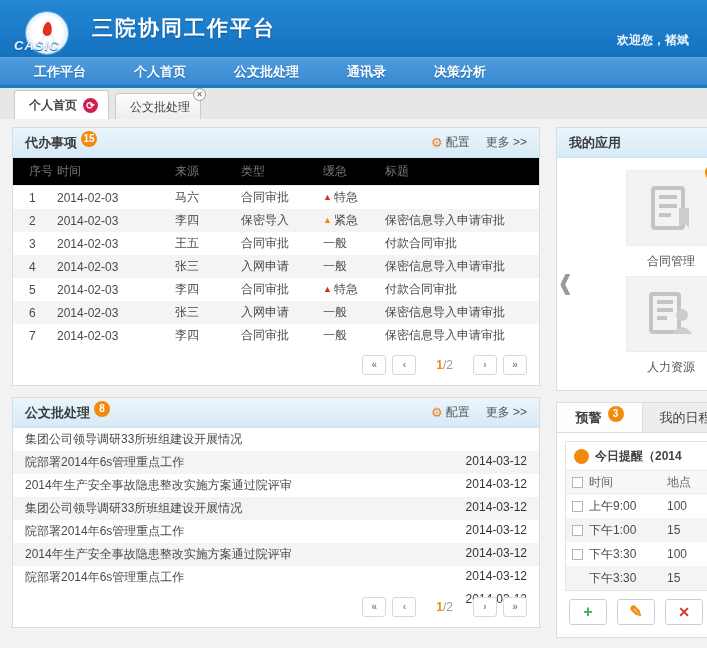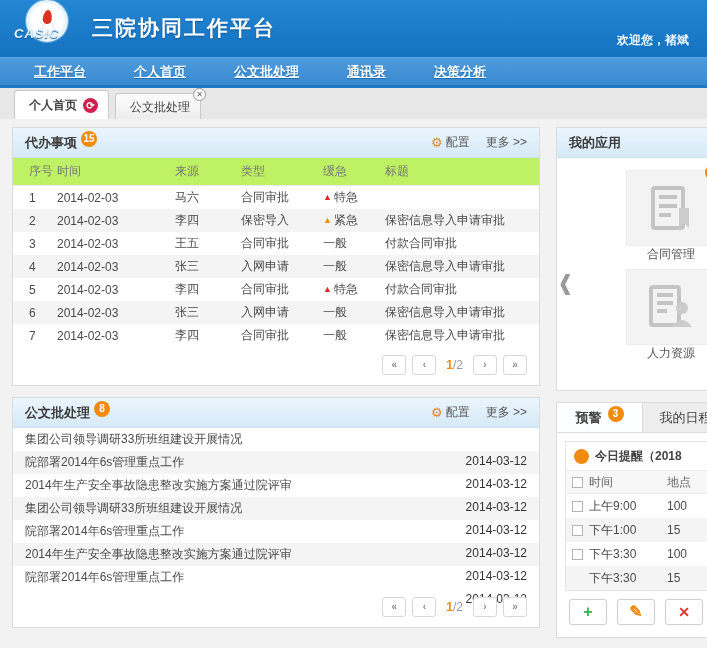--- a/index.html
+++ b/index.html
@@ -1,41 +1,41 @@
 <!DOCTYPE html>
 <html><head>
 <meta charset="utf-8">
 <style>
   * { margin:0; padding:0; box-sizing:border-box; }
   html,body { width:707px; height:648px; overflow:hidden; background:#f2f2f2;
     font-family:"Liberation Sans", sans-serif; }
 
   
   .hdr { height:57px; background:linear-gradient(#2387d4,#1572bf); position:relative; }
-  .logo { position:absolute; left:14px; top:0; width:64px; height:46px; }
+  .logo { position:absolute; left:14px; top:12px; width:64px; height:46px; }
   .logo-circle { position:absolute; left:12px; top:0; width:42px; height:42px; border-radius:50%;
     background:radial-gradient(circle at 50% 45%, #ffffff 55%, #cfe6f7 100%);
     border:3px solid #e8f3fb; box-shadow:0 0 0 1px #5ea8dd; }
   .logo-flame { position:absolute; left:29px; top:10px; width:9px; height:14px;
     background:#e03020; border-radius:50% 50% 50% 50%/ 65% 65% 35% 35%;
     transform:rotate(8deg); }
   .logo-peak { position:absolute; left:26px; top:18px; width:0; height:0;
     border-left:8px solid transparent; border-right:8px solid transparent; border-bottom:16px solid #ffffff;
     filter:drop-shadow(0 0 1px #9cc6e8); }
   .logo-text { position:absolute; left:0; top:26px; font-style:italic; font-weight:bold;
     font-size:13px; color:#eaf4fd; letter-spacing:1px; text-shadow:0 1px 1px #0d589c; }
   .hdr-title { position:absolute; left:92px; top:14px; color:#ffffff; font-size:21px;
     font-weight:bold; letter-spacing:2px; text-shadow:0 1px 2px #0d589c; }
   .hdr-welcome { position:absolute; right:18px; bottom:8px; color:#eaf4fd; font-size:12px; font-weight:bold; }
 
   
   .nav { height:28px; background:linear-gradient(#4e9bdd,#3a89d0); border-top:1px solid #5fa9e3;
     display:flex; align-items:center; padding:0 10px; }
   .nav-item { color:#ffffff; font-size:13px; font-weight:bold; padding:0 24px; height:28px;
-    line-height:28px; cursor:pointer; text-shadow:0 1px 1px #1a6cae; white-space:nowrap;text-decoration:underline; }
+    line-height:28px; cursor:pointer; text-shadow:0 1px 1px #1a6cae; white-space:nowrap; }
 
   
   .tabstrip { height:34px; background:#e7e7e7; border-top:3px solid #1b79c6;
     display:flex; align-items:flex-end; padding-left:14px; }
   .tab { height:26px; line-height:24px; padding:0 10px 0 14px; font-size:12px; color:#444;
     background:linear-gradient(#fdfdfd,#ededed); border:1px solid #c9c9c9; border-bottom:none;
     border-radius:4px 4px 0 0; margin-right:6px; position:relative; display:flex; align-items:center; gap:6px; }
   .tab.active { background:#ffffff; height:29px; line-height:27px; font-weight:bold; z-index:2; }
   .tab-refresh { display:inline-block; width:15px; height:15px; border-radius:50%; background:#cf1f4e;
     color:#ffffff; font-size:10px; line-height:15px; text-align:center; }
@@ -53,53 +53,53 @@
   .panel-title { font-size:13px; font-weight:bold; color:#3c3c3c; }
   .badge { display:inline-block; min-width:16px; height:16px; border-radius:9px; background:#f28a0e;
     color:#ffffff; font-size:10px; font-weight:bold; line-height:16px; text-align:center;
     padding:0 2px; margin-left:4px; position:relative; top:-4px; }
   .panel-hd .spacer { flex:1; }
   .hd-link { font-size:12px; color:#555; cursor:pointer; display:flex; align-items:center; gap:3px; }
   .hd-gear { color:#e8872a; font-size:13px; }
   .hd-more { font-size:12px; color:#555; margin-left:16px; cursor:pointer; }
 
   
-  .t-head { display:flex; height:28px; align-items:center; background:#bef264;
+  .t-head { display:flex; height:28px; align-items:center; background:#000000;
     border-bottom:1px solid #ececec; color:#777; font-size:12px; }
   .t-row { display:flex; height:23px; align-items:center; font-size:12px; color:#4a4a4a; cursor:pointer; }
   .t-row:nth-child(even) { background:#f4f4f4; }
   .c1{width:44px; padding-left:16px;} .c2{width:118px;} .c3{width:66px;} .c4{width:82px;}
   .c5{width:62px;} .c6{flex:1; white-space:nowrap; overflow:hidden;}
   .tri { font-size:9px; margin-right:2px; position:relative; top:-1px; }
   .tri.high { color:#e02a1c; } .tri.mid { color:#f28a0e; }
 
   .pager { display:flex; justify-content:flex-end; align-items:center; gap:6px;
     padding:8px 12px 10px; }
   .pg-btn { width:24px; height:20px; background:#ffffff; border:1px solid #d8d8d8; border-radius:3px;
     color:#8a8a8a; font-size:10px; font-weight:bold; text-align:center; line-height:18px; cursor:pointer; }
-  .pg-ind { font-size:12px; margin:0 4px; color:#999; }
+  .pg-ind { font-size:12px; margin:0 14px; color:#999; }
   .pg-ind .cur { color:#f28a0e; font-weight:bold; }
 
   
   .r-row { display:flex; height:23px; align-items:center; font-size:12px; color:#4a4a4a;
     padding:0 12px; cursor:pointer; }
   .r-row:nth-child(even) { background:#f4f4f4; }
   .r-title { flex:1; white-space:nowrap; overflow:hidden; }
   .r-date { width:76px; text-align:right; color:#333;margin-top:43px; }
 
   
   .apps-body { position:relative; height:232px; padding-top:12px; }
   .apps-chevron { position:absolute; left:2px; top:104px; font-size:38px; color:#9a9a9a;
     line-height:38px; cursor:pointer; font-weight:bold; transform:scaleY(1.4); }
   .app { width:100%; display:flex; flex-direction:column; align-items:center; margin-bottom:6px; }
   .app-tile { position:relative; width:90px; height:76px; background:#f3f3f3; border:1px solid #ececec;
     display:flex; align-items:center; justify-content:center; cursor:pointer; margin-left:18px; }
   .app-badge { position:absolute; top:-7px; right:-7px; min-width:17px; height:17px; border-radius:9px;
     background:#f28a0e; color:#fff; font-size:10px; font-weight:bold; line-height:17px; text-align:center; }
-  .app-label { margin-left:18px; font-size:12px; color:#555; }
+  .app-label { margin-top:7px; margin-left:18px; font-size:12px; color:#555; }
 
   
   .alert-tabs { display:flex; height:30px; background:#ededed; border:1px solid #dcdcdc; border-bottom:none; }
   .alert-tab { flex:0 0 86px; display:flex; align-items:center; justify-content:center; gap:2px;
     font-size:13px; color:#444; cursor:pointer; background:#ededed; border-right:1px solid #dcdcdc; }
   .alert-tab.active { background:#fdfeff; font-weight:bold; }
   .alert-body { background:#ffffff; border:1px solid #dcdcdc; padding:8px; }
   .rem-box { border:1px solid #e4e4e4; }
   .rem-hd { height:28px; display:flex; align-items:center; gap:6px; padding:0 8px;
     font-size:12px; font-weight:bold; color:#444; white-space:nowrap; overflow:hidden; }
@@ -346,21 +346,21 @@
         </div>
         <div class="alert-tab">
           <span>我的日程</span>
         </div>
       </div>
 
       <div class="alert-body">
         <div class="rem-box">
           <div class="rem-hd">
             <span class="rem-dot"></span>
-            <span>今日提醒（2018</span>
+            <span>今日提醒（2014</span>
           </div>
 
           <div class="s-head">
             <span class="cbx"></span>
             <span class="s-time">时间</span>
             <span class="s-place">地点</span>
           </div>
 
           <div>
             <div class="s-row">

